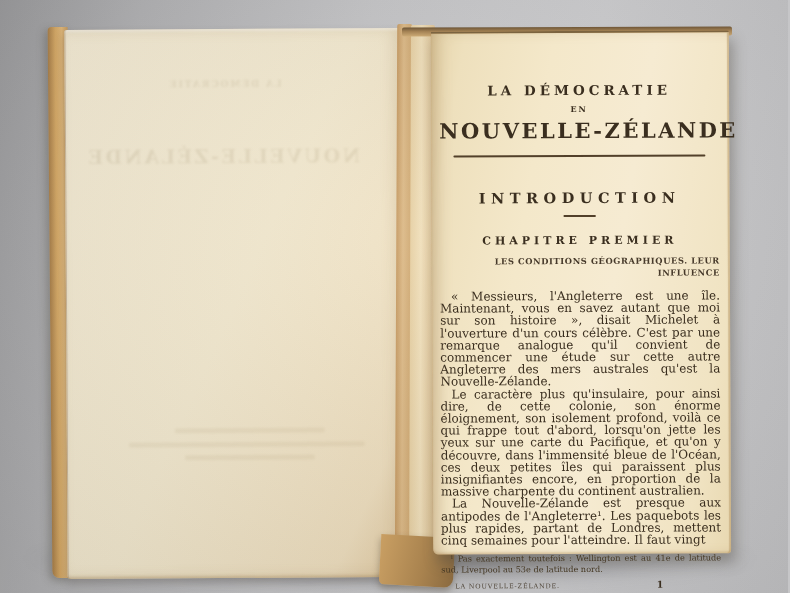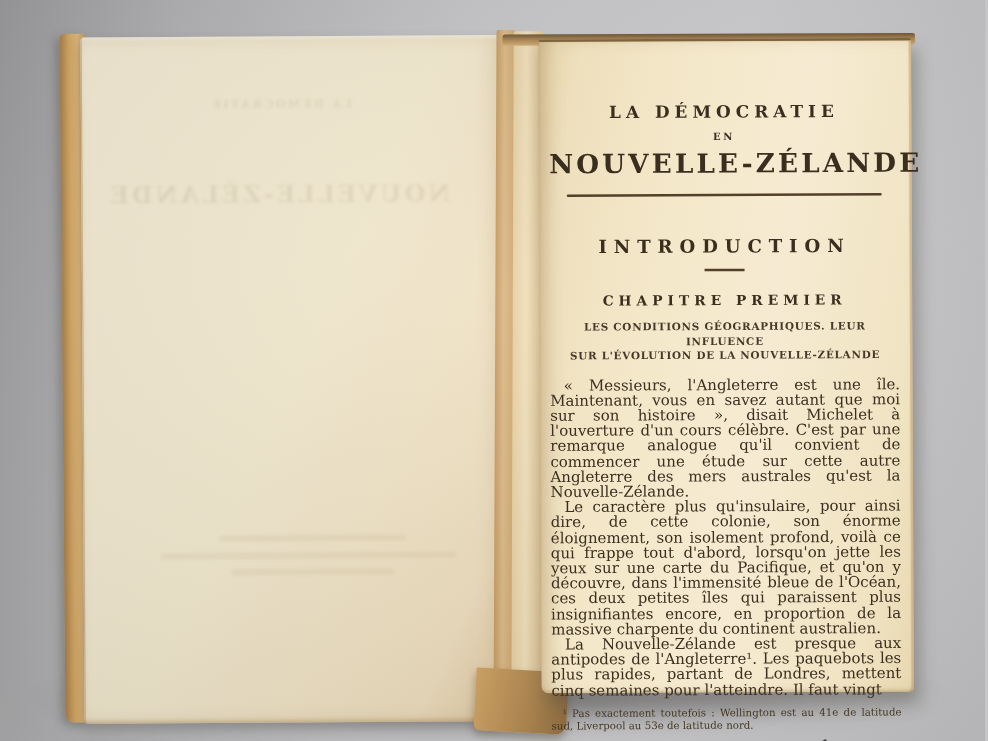--- a/index.html
+++ b/index.html
@@ -47,27 +47,27 @@
       inset -2px 0 1px rgba(185,155,105,.55), inset 0 -2px 2px rgba(195,165,115,.4),
       4px 9px 14px rgba(78,73,64,.42);}
   .textcol{position:absolute;top:50px;left:8px;width:280px;color:#3a2e1f;}
   .title-1{margin:0;text-align:center;font-size:13.5px;font-weight:bold;letter-spacing:4px;line-height:15px;}
   .title-en{margin:7px 0 0;text-align:center;font-size:8px;font-weight:bold;letter-spacing:2px;line-height:9px;}
   .title-2{margin:4px 0 0;text-align:center;font-size:21px;font-weight:600;letter-spacing:2.5px;line-height:25px;white-space:nowrap;}
   .title-rule{margin:12px auto 0;width:252px;height:2px;background:#52402a;border-radius:1px;}
   .intro{margin:32px 0 0;text-align:center;font-size:14.5px;font-weight:bold;letter-spacing:5.5px;line-height:17px;}
   .intro-dash{margin:9px auto 0;width:32px;height:2px;background:#52402a;}
   .chapitre{margin:17px 0 0;text-align:center;font-size:11px;font-weight:bold;letter-spacing:4px;line-height:13px;}
-  .chap-sub{margin:9px 0 0;text-align:center;font-size:8.3px;font-weight:bold;letter-spacing:.6px;line-height:11.5px;color:#46392a;}
+  .chap-sub{margin:9px 0 0;text-align:right;font-size:8.3px;font-weight:bold;letter-spacing:.6px;line-height:11.5px;color:#46392a;}
   .bodytext{margin:11px 0 0;font-size:12px;line-height:12.2px;text-align:justify;}
   .bodytext p{margin:0;text-indent:11px;}
   .footnote{margin:7px 0 0;font-size:8.2px;line-height:10.5px;text-align:justify;}
   .footnote p{margin:0;text-indent:9px;color:#443723;}
   .footer-row{margin:5px 0 0;display:flex;align-items:baseline;justify-content:space-between;}
-  .signature{margin-left:24px;font-size:6.5px;letter-spacing:.8px;color:rgba(58,46,31,.85);}
+  .signature{margin-left:14px;font-size:6.5px;letter-spacing:.8px;color:rgba(58,46,31,.85);}
   .page-number{margin-right:58px;font-size:9.5px;font-weight:bold;color:#3a2e1f;}
 </style>
 </head>
 <body>
 
 <div class="scene">
 
   <div class="book-shadow"></div>
 
   <div class="left-cover-edge" style="background:linear-gradient(90deg,#a97f49 0%,#d8ab67 38%,#e4ba7a 70%,#c99e63 100%);"></div>
@@ -93,21 +93,20 @@
       <div class="title-en">EN</div>
       <h1 class="title-2">NOUVELLE-ZÉLANDE</h1>
       <div class="title-rule"></div>
 
       <h2 class="intro">INTRODUCTION</h2>
       <div class="intro-dash"></div>
 
       <h3 class="chapitre">CHAPITRE PREMIER</h3>
       <div class="chap-sub">
         <div>LES CONDITIONS GÉOGRAPHIQUES. LEUR INFLUENCE</div>
-        <div>SUR L'ÉVOLUTION DE LA NOUVELLE-ZÉLANDE</div>
       </div>
 
       <div class="bodytext">
         <p>« Messieurs, l'Angleterre est une île. Maintenant, vous en savez autant que moi sur son histoire », disait Michelet à l'ouverture d'un cours célèbre. C'est par une remarque analogue qu'il convient de commencer une étude sur cette autre Angleterre des mers australes qu'est la Nouvelle-Zélande.</p>
         <p>Le caractère plus qu'insulaire, pour ainsi dire, de cette colonie, son énorme éloignement, son isolement profond, voilà ce qui frappe tout d'abord, lorsqu'on jette les yeux sur une carte du Pacifique, et qu'on y découvre, dans l'immensité bleue de l'Océan, ces deux petites îles qui paraissent plus insignifiantes encore, en proportion de la massive charpente du continent australien.</p>
         <p>La Nouvelle-Zélande est presque aux antipodes de l'Angleterre¹. Les paquebots les plus rapides, partant de Londres, mettent cinq semaines pour l'atteindre. Il faut vingt</p>
       </div>
 
       <div class="footnote">
         <p>¹ Pas exactement toutefois : Wellington est au 41e de latitude sud, Liverpool au 53e de latitude nord.</p>

